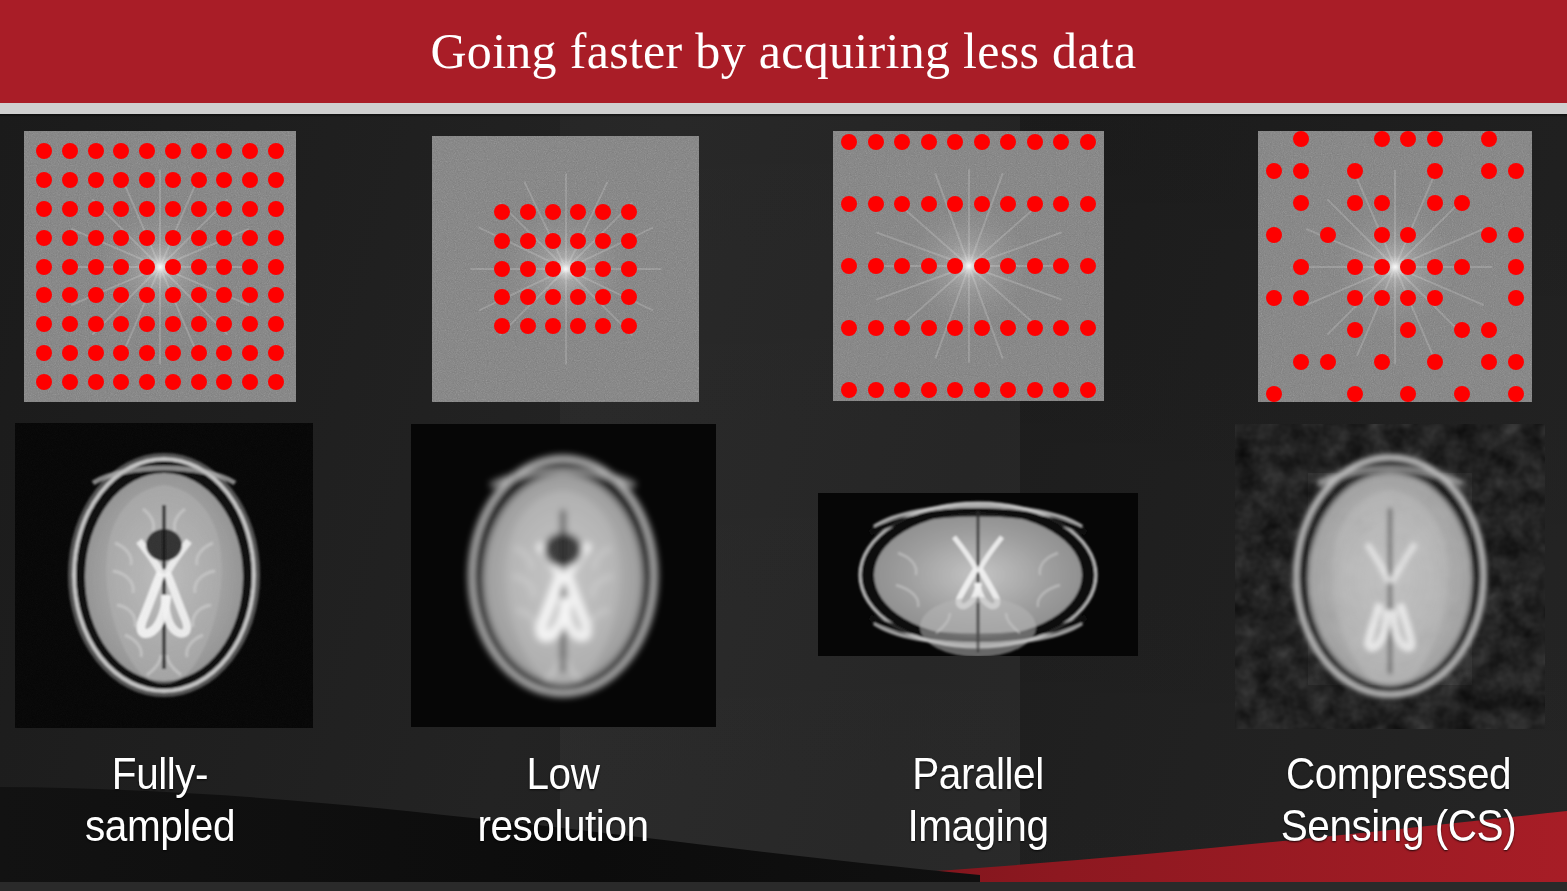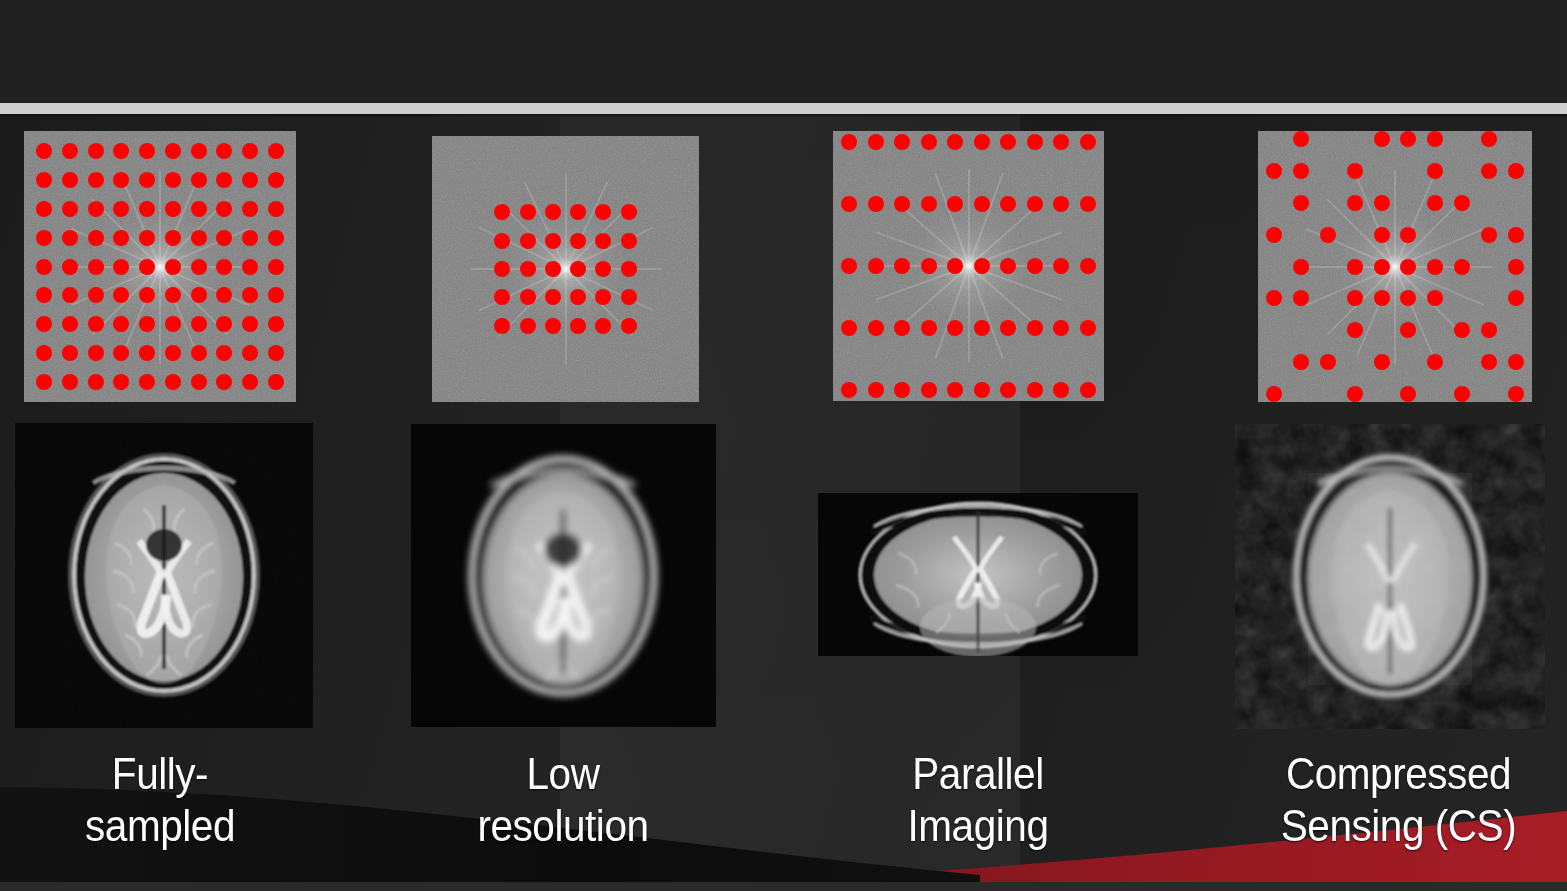--- a/index.html
+++ b/index.html
@@ -160,20 +160,23 @@
 </style>
 </head>
 <body>
 
 <div class="slide">
 
   <div class="bg-facet bg-facet-a"></div>
   <div class="bg-facet bg-facet-b"></div>
   <div class="bg-facet bg-facet-c"></div>
 
+  <div class="title-banner">
+    <div class="title-text">Going faster by acquiring less data</div>
+  </div>
   <div class="title-rule"></div>
   <div class="title-rule-shadow"></div>
 
   <svg class="wedge-red" viewBox="0 0 1567 120" preserveAspectRatio="none">
     <defs>
       <linearGradient id="redWedgeGrad" x1="0" y1="0" x2="1" y2="0">
         <stop offset="0" stop-color="#6b1016"></stop>
         <stop offset="0.45" stop-color="#8d1820"></stop>
         <stop offset="1" stop-color="#a71d26"></stop>
       </linearGradient>

